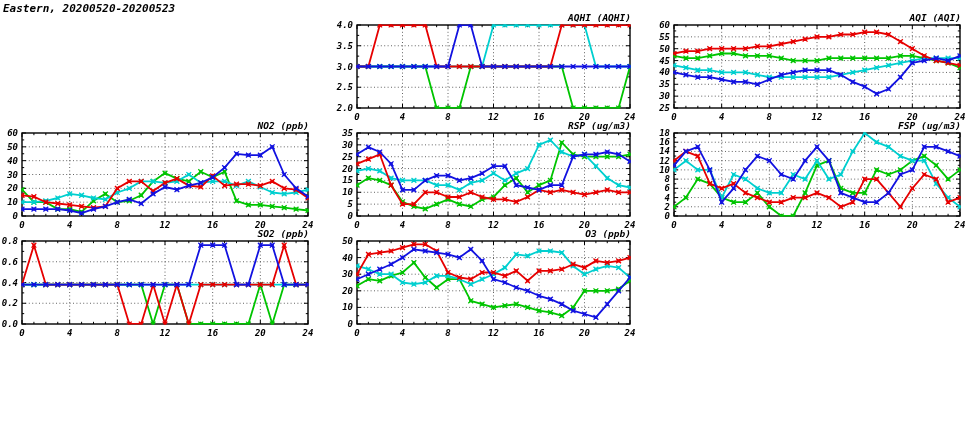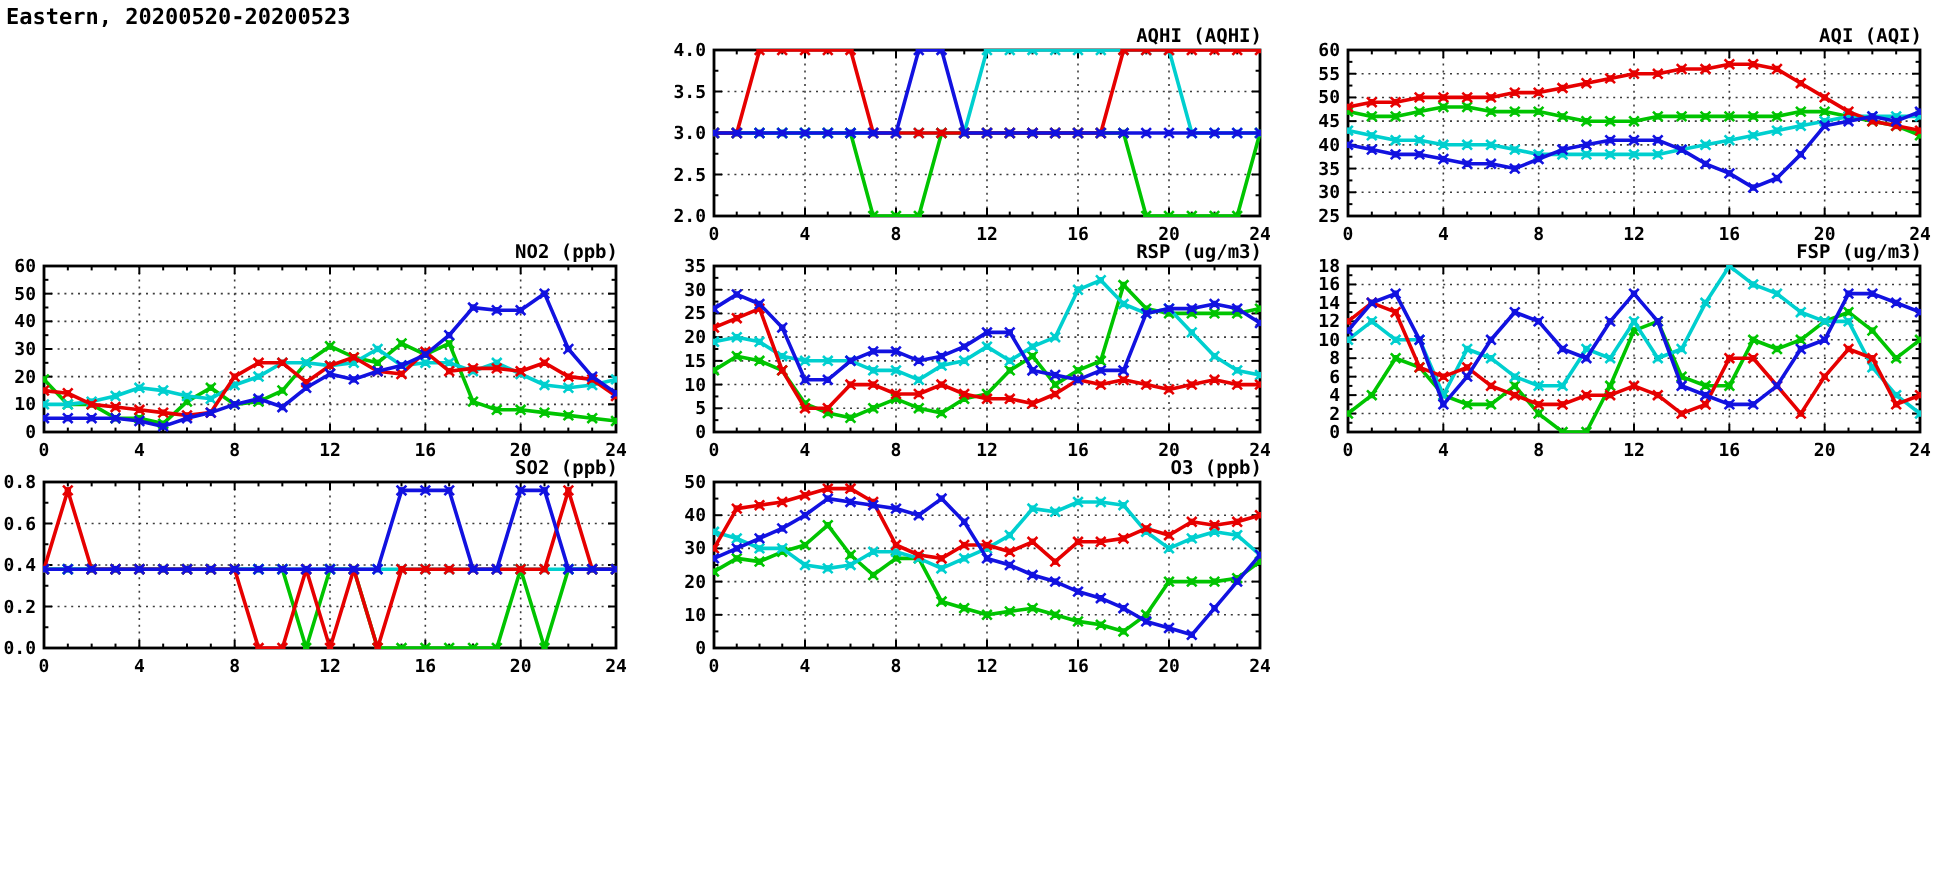--- a/index.html
+++ b/index.html
@@ -1,17 +1,17 @@
 <!DOCTYPE html>
 <html><head>
 <meta charset="utf-8">
 <style>
   html,body{margin:0;padding:0;background:#ffffff;}
   .canvas{position:relative;width:975px;height:447px;background:#ffffff;overflow:hidden;
-          font-family:"DejaVu Sans Mono",monospace;}
+          font-family:"DejaVu Sans Mono",monospace;font-style:italic;}
   .page-title{position:absolute;left:3px;top:2px;font-size:11px;font-weight:bold;color:#000;
               letter-spacing:0px;white-space:pre;}
   .chart{position:absolute;}
   .chart svg{display:block;}
   
   #chart-aqhi{left:335px;top:11px;}
   #chart-aqi{left:653px;top:11px;}
   #chart-no2{left:0px;top:119px;}
   #chart-rsp{left:335px;top:119px;}
   #chart-fsp{left:653px;top:119px;}

